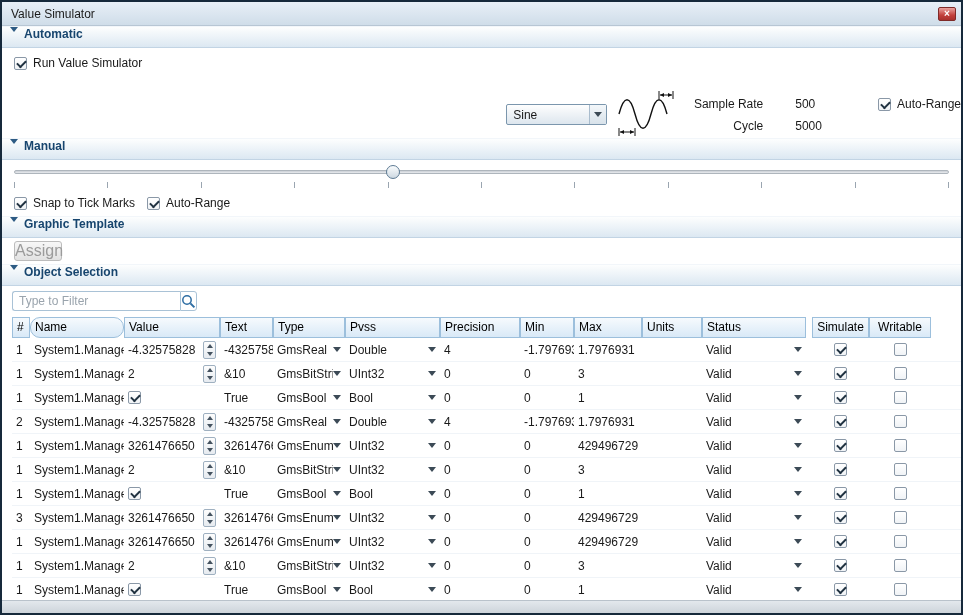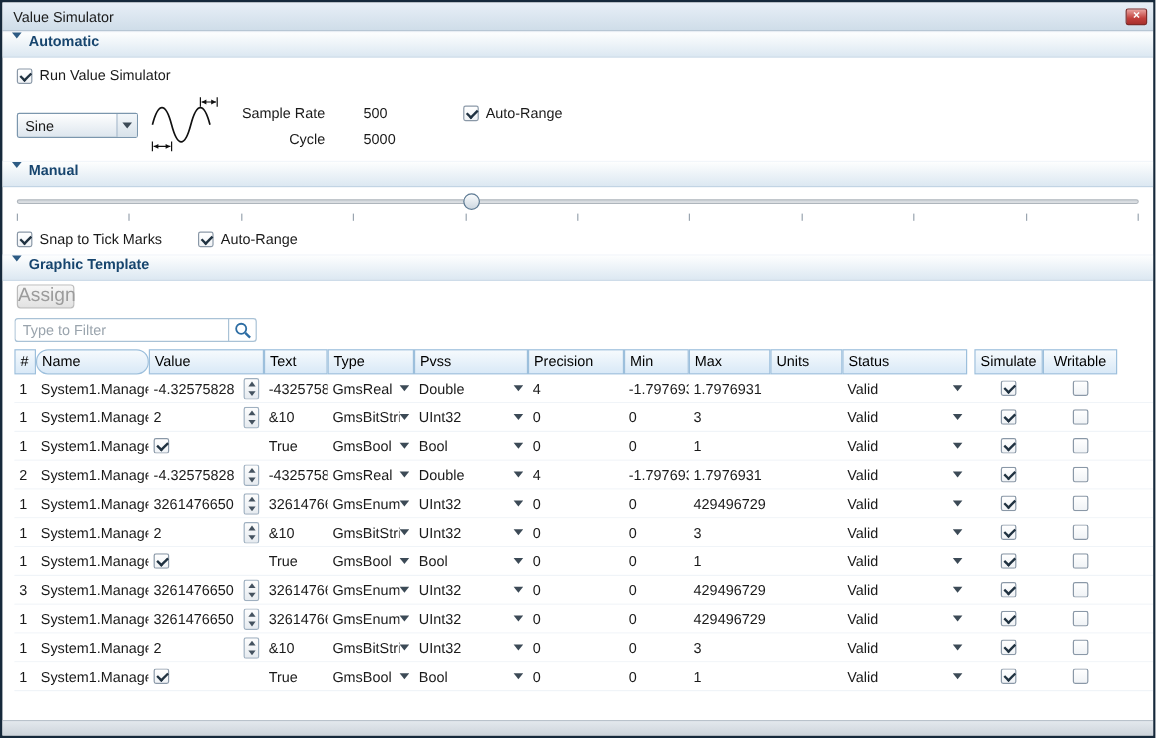--- a/index.html
+++ b/index.html
@@ -49,21 +49,21 @@
   }
   .cb.checked::after {
     content:''; position:absolute; left:2px; top:2px; width:7px; height:4px;
     border-left:2px solid #203241; border-bottom:2px solid #203241;
     transform:rotate(-45deg);
   }
   .cb-row { display:flex; align-items:center; gap:6px; }
 
   
   .auto-body { flex:0 0 86px; padding:8px 0 0 12px; }
-  .auto-row2 { display:flex; align-items:flex-start; margin-top:14px; }
+  .auto-row2 { display:flex; align-items:flex-start; margin-top:24px;justify-content:flex-end; }
   .combo {
     width:101px; height:21px; border:1px solid #7b96ad; border-radius:2px;
     background:linear-gradient(#fefefe, #dde6ee);
     display:flex; align-items:center;
   }
   .combo .combo-text { flex:1; padding-left:6px; }
   .combo .combo-arrow-seg {
     width:17px; align-self:stretch; border-left:1px solid #a9bccd;
     display:flex; align-items:center; justify-content:center;
     background:linear-gradient(#f3f7fa, #d8e2ea);
@@ -86,34 +86,34 @@
   .slider-track {
     position:absolute; left:0; right:0; top:6px; height:4px;
     background:linear-gradient(#c9ced4, #e8ebee); border:1px solid #aeb5bc; border-radius:2px;
   }
   .slider-thumb {
     position:absolute; top:1px; width:14px; height:14px; margin-left:-7px; border-radius:50%;
     background:linear-gradient(#fafcfd, #cdd8e1); border:1px solid #5d7a93;
   }
   .ticks { display:flex; justify-content:space-between; margin:2px 12px 0 12px; height:7px; }
   .tick { width:1px; height:6px; background:#9aa5b0; }
-  .manual-cbs { display:flex; gap:30px; margin:7px 0 0 12px; }
+  .manual-cbs { display:flex; gap:12px; margin:7px 0 0 12px; }
 
   
   .gt-body { flex:0 0 26px; display:flex; align-items:center; padding:0 10px 0 12px; }
   .gt-body .gt-label { flex:1; }
   .assign-btn {
     width:48px; height:20px; border:1px solid #bcbcbc; border-radius:3px;
     background:linear-gradient(#f7f7f7, #e2e2e2);
     color:#9b9b9b; font-size:16px; text-align:center; line-height:18px;
   }
 
   
   .os-body { flex:1 1 auto; padding:5px 0 0 10px; overflow:hidden; }
-  .filter-wrap { display:flex; width:202px; height:20px; }
+  .filter-wrap { display:flex; width:184px; height:20px; }
   .filter-input {
     flex:1; height:20px; border:1px solid #a9c2d6; border-right:none;
     border-radius:3px 0 0 3px; padding:0 6px; font-family:"Liberation Sans",sans-serif;
     font-size:12px; color:#333; outline:none;
   }
   .filter-input::placeholder { color:#9aa4ad; }
   .search-btn {
     width:24px; height:20px; border:1px solid #a9c2d6; border-radius:0 3px 3px 0;
     background:#fff; display:flex; align-items:center; justify-content:center;
   }
@@ -260,20 +260,24 @@
   </div>
 
   <div class="sec-header">
     <span class="tri"></span>
     <span class="sec-title">Graphic Template</span>
   </div>
   <div class="gt-body">
     <div class="assign-btn">Assign</div>
   </div>
 
+  <div class="sec-header">
+    <span class="tri"></span>
+    <span class="sec-title">Object Selection</span>
+  </div>
   <div class="os-body">
     <div class="filter-wrap">
       <input class="filter-input" type="text" placeholder="Type to Filter" style="">
       <div class="search-btn">
         <svg width="15" height="15" viewBox="0 0 15 15">
           <circle cx="6" cy="6" r="4.2" fill="none" stroke="#2d6da3" stroke-width="1.5"></circle>
           <line x1="9.4" y1="9.4" x2="13.4" y2="13.4" stroke="#2d6da3" stroke-width="2"></line>
         </svg>
       </div>
     </div>

